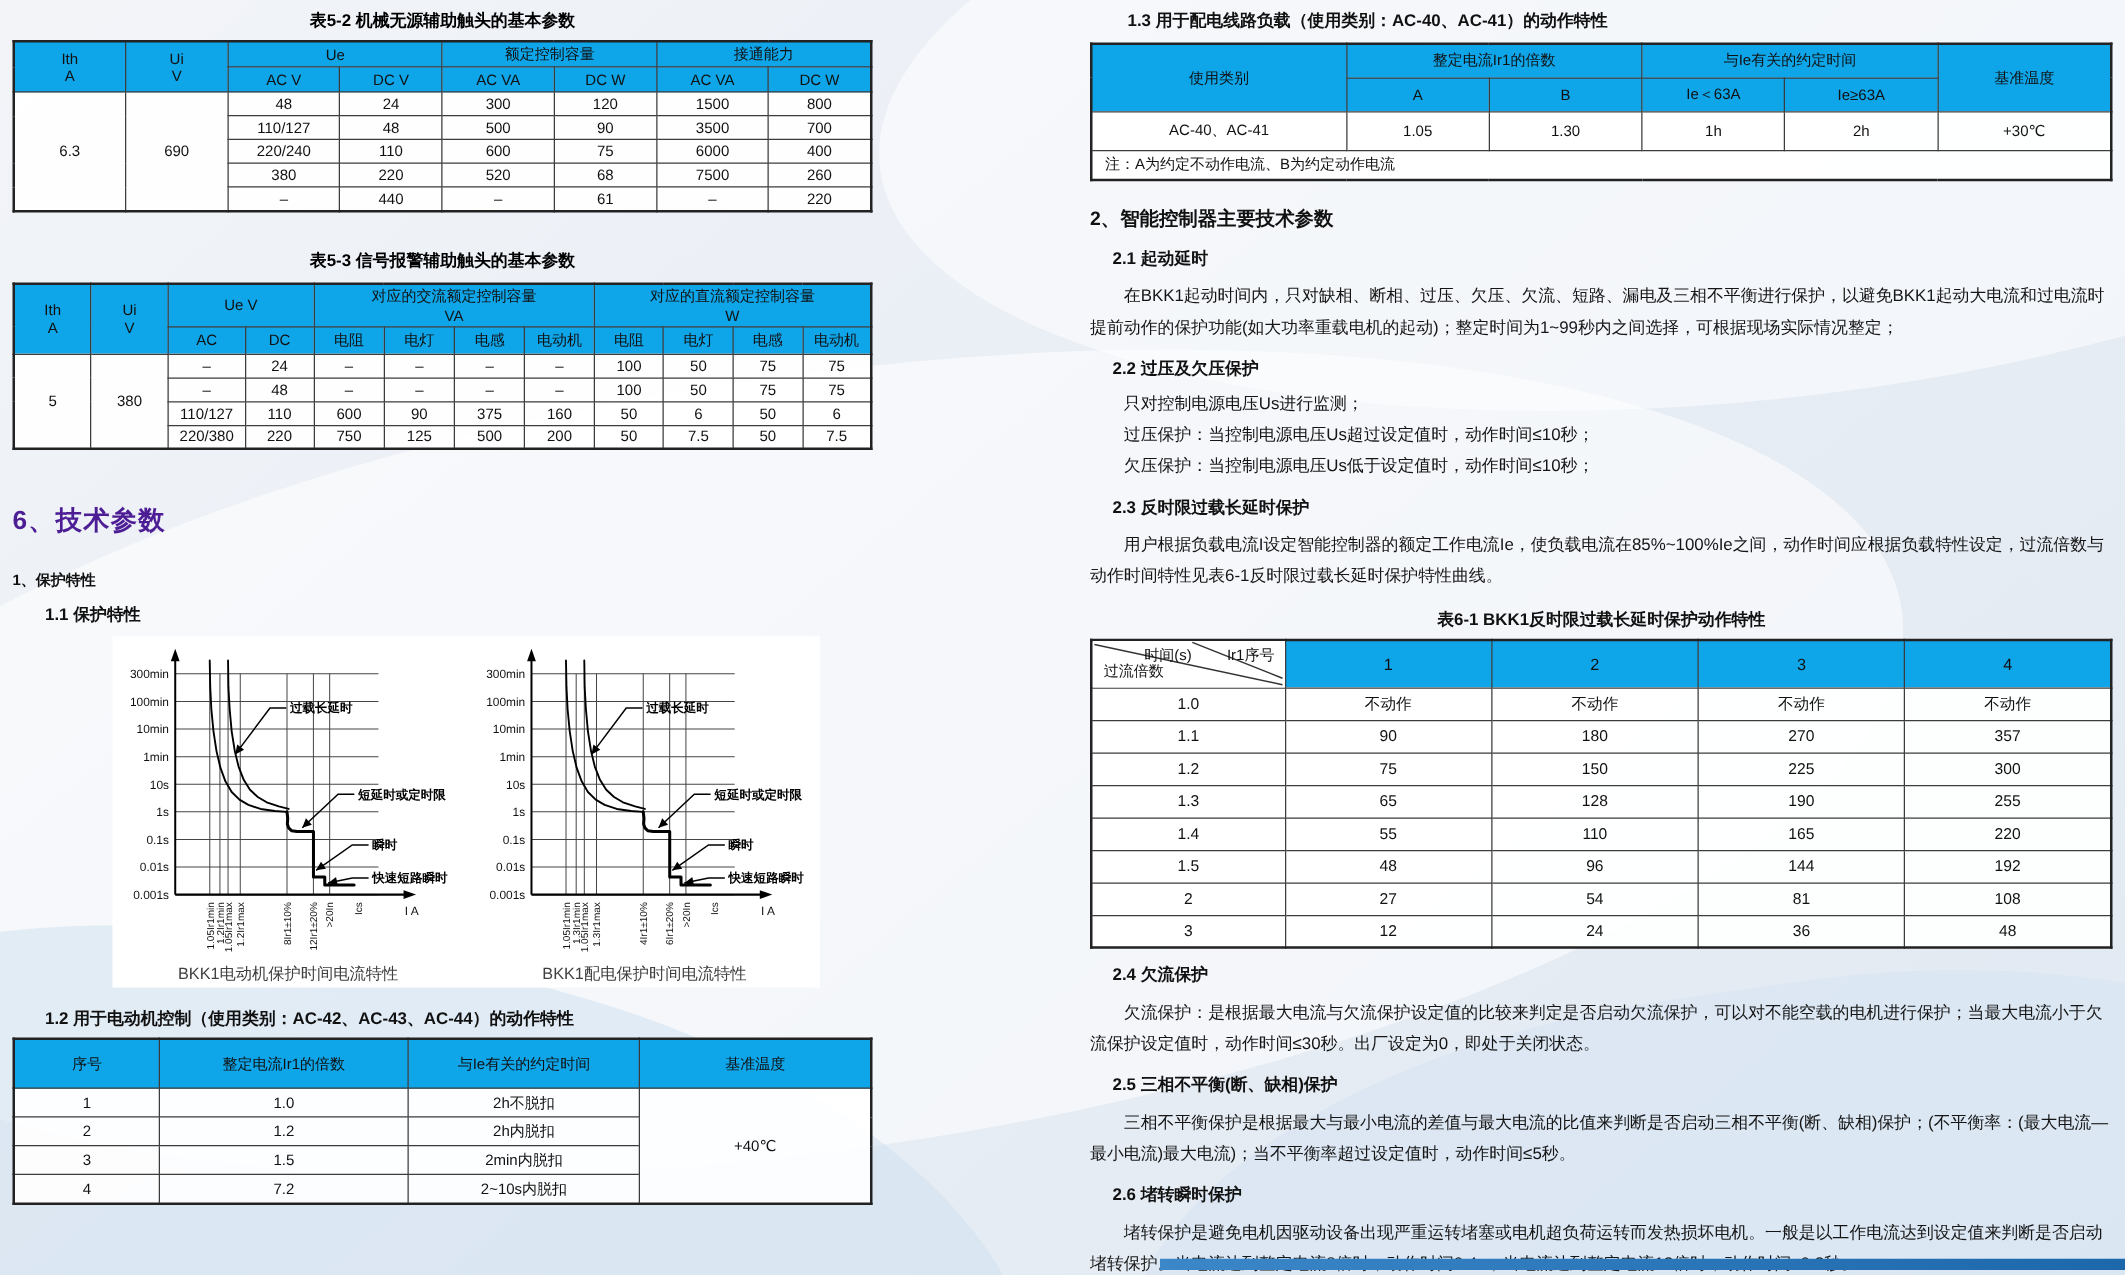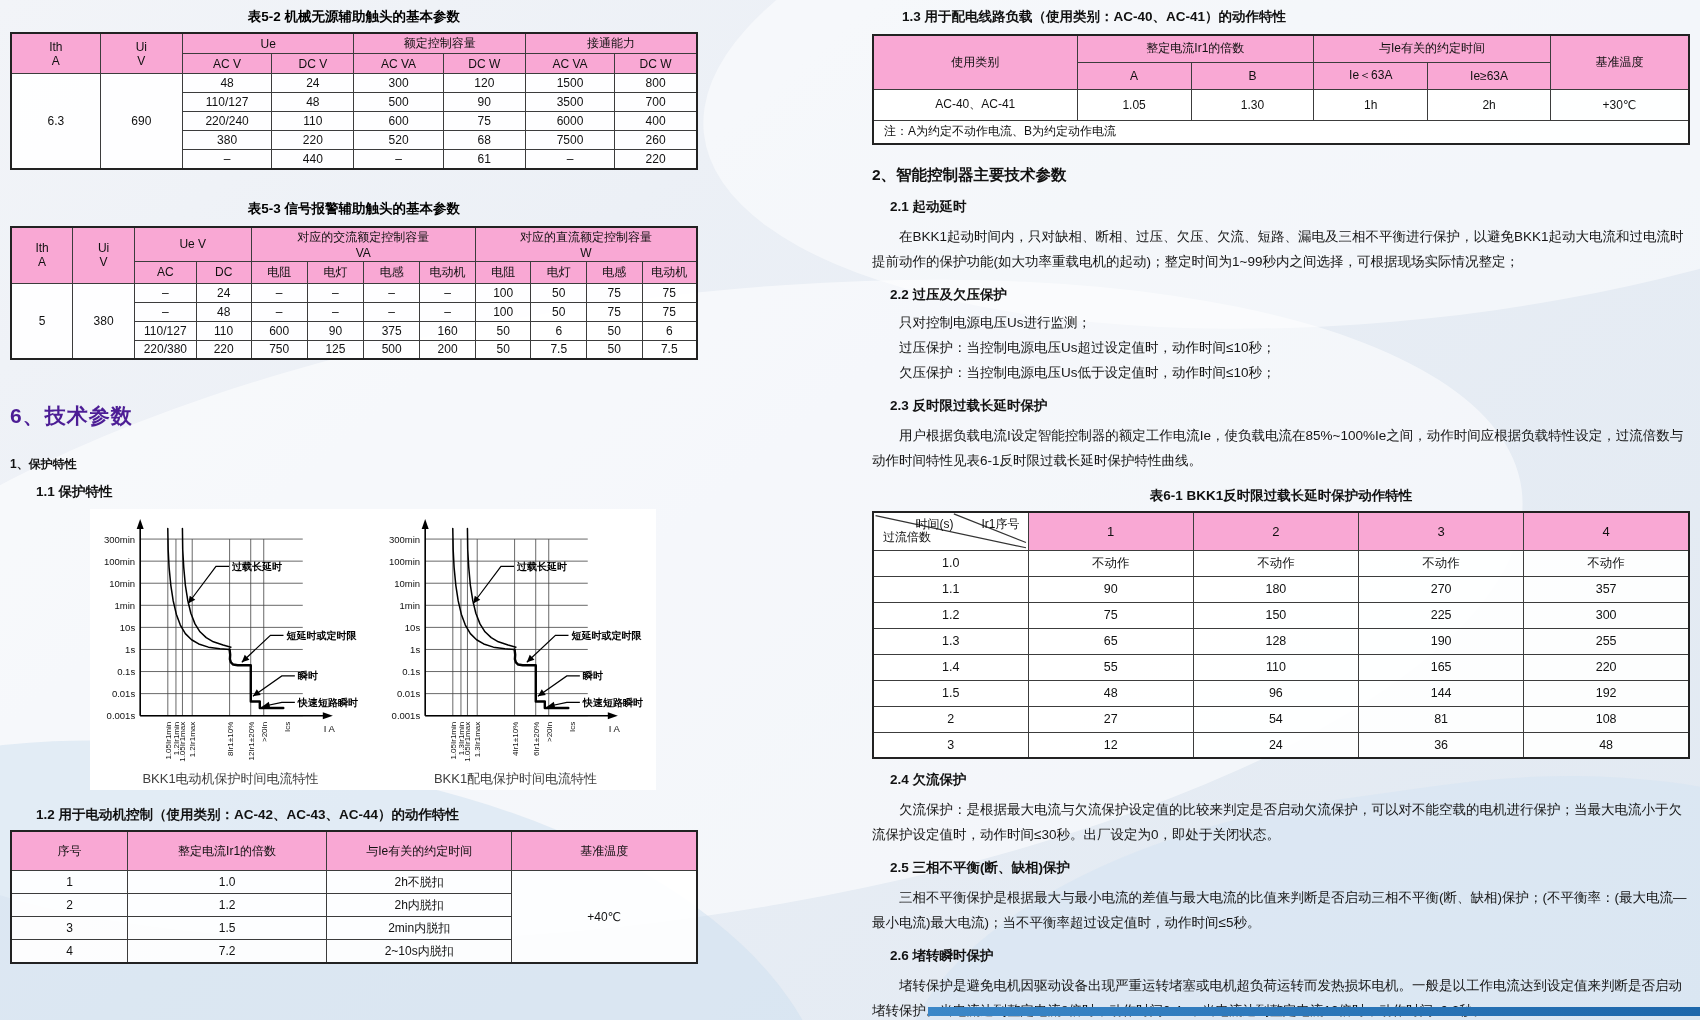--- a/index.html
+++ b/index.html
@@ -10,21 +10,21 @@
 .sw1{left:-220px;top:300px;width:1750px;height:620px;background:rgba(255,255,255,.55);border-radius:50%;transform:rotate(-8deg)}
 .sw2{left:700px;top:-200px;width:1400px;height:520px;background:rgba(255,255,255,.5);border-radius:50%;transform:rotate(-6deg)}
 .sw3{left:-320px;top:760px;width:1150px;height:620px;background:rgba(205,223,240,.5);border-radius:45%;transform:rotate(10deg)}
 .sw4{left:900px;top:790px;width:1050px;height:520px;background:rgba(213,228,243,.55);border-radius:45%;transform:rotate(-8deg)}
 .col-left{position:absolute;left:10px;top:0;width:688px}
 .col-right{position:absolute;left:872px;top:0;width:818px}
 .tbl-title{text-align:center;font-weight:bold;font-size:13.5px;color:#000}
 .mt8{margin-top:8px}
 table.g{width:100%;border-collapse:collapse;table-layout:fixed;border:2px solid #222}
 .g th,.g td{border:1px solid #3c3c3c;text-align:center;font-size:12px;white-space:pre-line;padding:1px 2px;color:#111}
-.g th{background:#f9a8d4;font-weight:normal}
+.g th{background:#0ea5e9;font-weight:normal}
 .g td{background:rgba(255,255,255,.92)}
 .t52{margin-top:6px}
 .t52 th{height:20px}.t52 td{height:19px}
 .tbl-title2{margin-top:30px}
 .t53{margin-top:8px}
 .t53 thead tr:first-child th{height:32px}
 .t53 thead tr:last-child th{height:22px}
 .t53 td{height:19px}
 .h-blue{color:#4c1d95;font-size:21px;font-weight:bold;margin:42px 0 0 0;letter-spacing:1px}
 .h-l1{font-size:12px;font-weight:bold;margin:26px 0 0 0}

